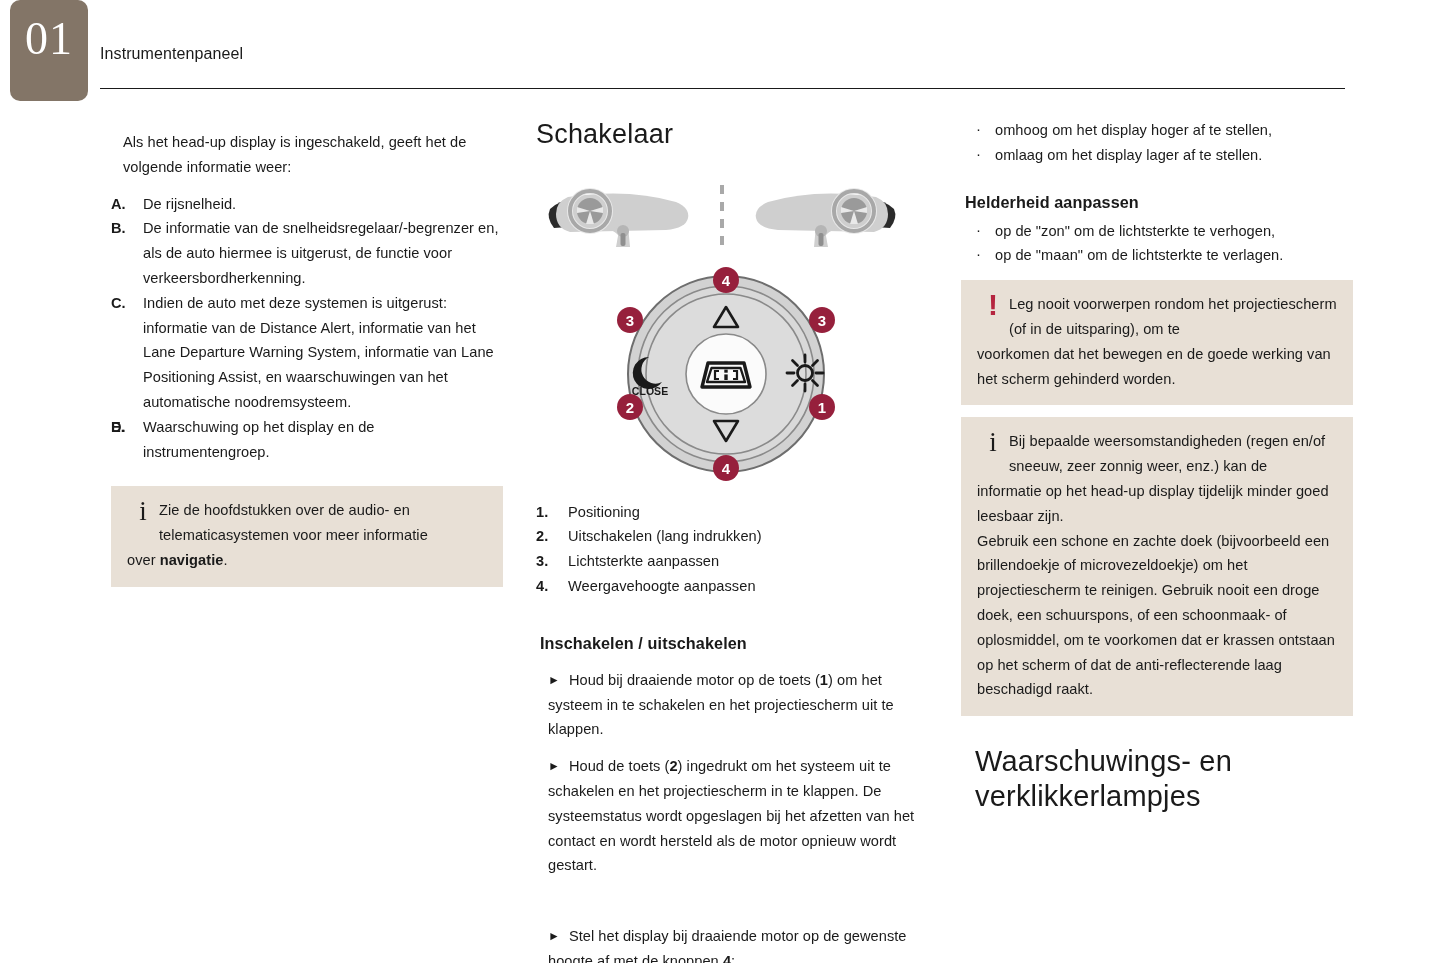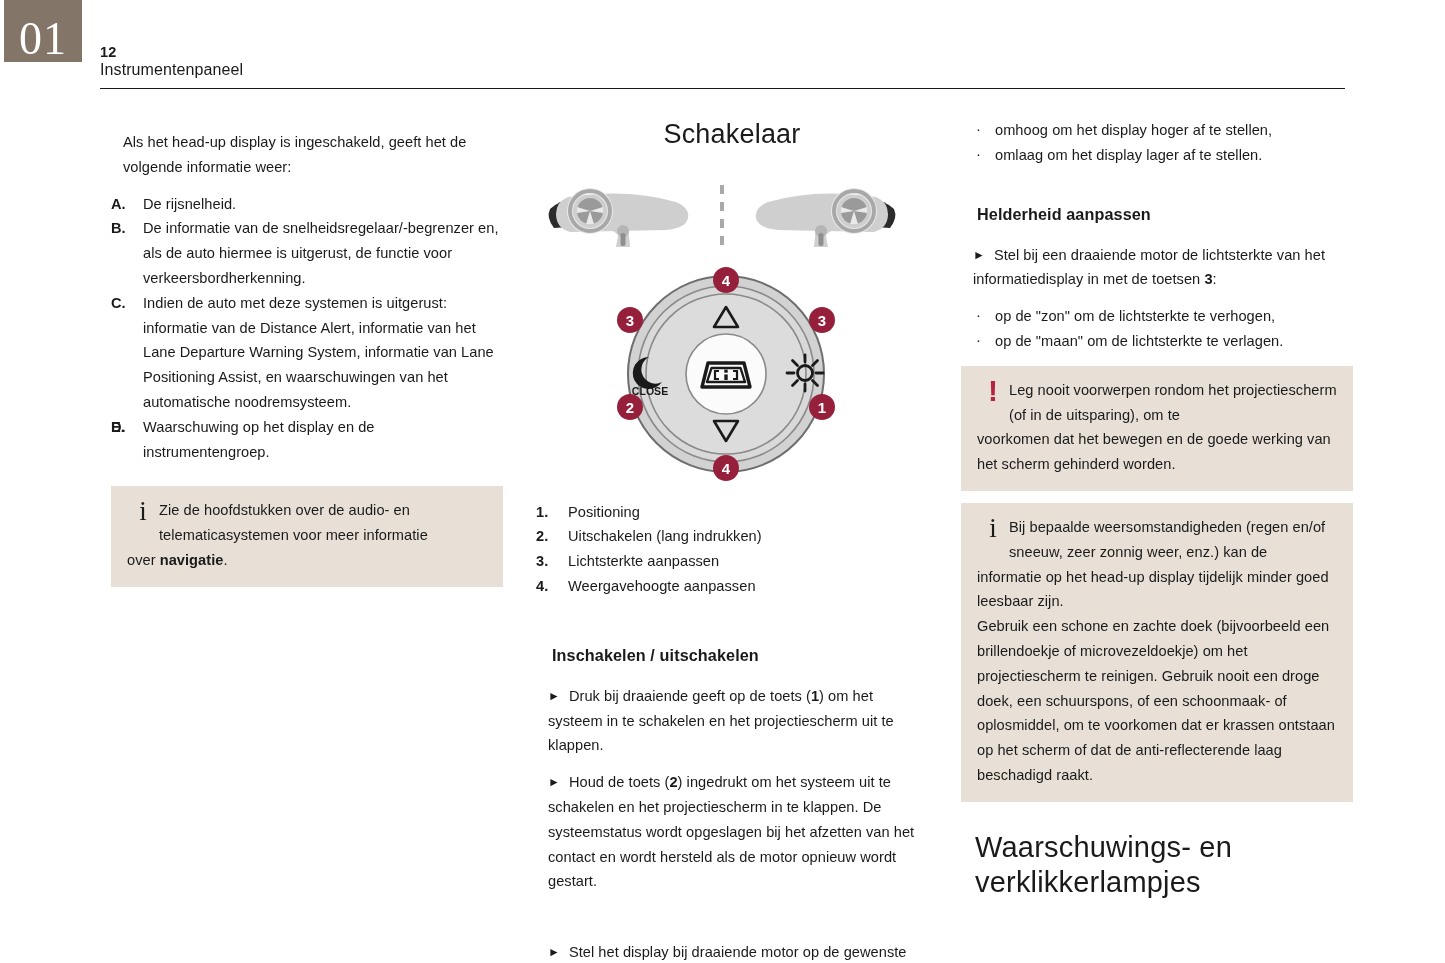--- a/index.html
+++ b/index.html
@@ -13,31 +13,32 @@
     height: 963px;
     font-family: "Liberation Sans", sans-serif;
     color: #1a1a1a;
     position: relative;
     overflow: hidden;
   }
 
   
   .chapter-tab {
     position: absolute;
-    left: 4px;
+    left: 10px;
     top: 0;
     width: 78px;
-    height: 62px;
+    height: 101px;
     background: #837567;
     color: #ffffff;
     font-family: "Liberation Serif", serif;
     font-size: 46px;
     line-height: 78px;
     text-align: center;
     letter-spacing: 1px;
+    border-radius: 10px;
   }
 
   
   .page-header {
     position: absolute;
     left: 100px;
     top: 44px;
     width: 600px;
   }
   .page-header .page-number {
@@ -124,24 +125,23 @@
     margin-right: 9px;
   }
 
   
   h1.section-title {
     margin: 0 0 14px 0;
     font-size: 27px;
     font-weight: normal;
     line-height: 33px;
     letter-spacing: 0.2px;
-    text-align: center;
   }
   h2.sub-title {
-    margin: 16px;
+    margin: 4px;
     font-size: 16.2px;
     font-weight: bold;
     line-height: 25px;
     letter-spacing: 0.1px;
   }
   .big-title {
     margin: 0 0 12px 14px;
     font-size: 29px;
     font-weight: normal;
     line-height: 35px;
@@ -198,21 +198,20 @@
   .spacer-28 { height: 28px; }
 </style>
 </head>
 <body>
 
 <div class="chapter-tab">
   <span>01</span>
 </div>
 
 <div class="page-header">
-  <div class="page-number">12</div>
   <div class="page-section">Instrumentenpaneel</div>
 </div>
 <div class="header-rule"></div>
 
 <div class="col col-left">
 
   <p>Als het head-up display is ingeschakeld, geeft het de volgende informatie weer:</p>
 
   <ul class="lettered-list">
     <li>
@@ -384,21 +383,21 @@
       <span class="marker">4.</span>
       <span>Weergavehoogte aanpassen</span>
     </li>
   </ul>
 
   <div class="spacer-28"></div>
 
   <h2 class="sub-title">Inschakelen / uitschakelen</h2>
 
   <p class="arrow-para">
-    <span class="arrow-glyph">►</span><span>Druk bij draaiende geeft op de toets (</span><strong>1</strong><span>) om het systeem in te schakelen en het projectiescherm uit te klappen.</span>
+    <span class="arrow-glyph">►</span><span>Houd bij draaiende motor op de toets (</span><strong>1</strong><span>) om het systeem in te schakelen en het projectiescherm uit te klappen.</span>
   </p>
 
   <p class="arrow-para">
     <span class="arrow-glyph">►</span><span>Houd de toets (</span><strong>2</strong><span>) ingedrukt om het systeem uit te schakelen en het projectiescherm in te klappen. De systeemstatus wordt opgeslagen bij het afzetten van het contact en wordt hersteld als de motor opnieuw wordt gestart.</span>
   </p>
 
   <div class="spacer-22"></div>
 
 
   <p class="arrow-para">
@@ -417,23 +416,20 @@
     <li>
       <span class="dot">·</span>
       <span>omlaag om het display lager af te stellen.</span>
     </li>
   </ul>
 
   <div class="spacer-18"></div>
 
   <h2 class="sub-title">Helderheid aanpassen</h2>
 
-  <p class="arrow-para">
-    <span class="arrow-glyph">►</span><span>Stel bij een draaiende motor de lichtsterkte van het informatiedisplay in met de toetsen </span><strong>3</strong><span>:</span>
-  </p>
 
   <ul class="dot-list">
     <li>
       <span class="dot">·</span>
       <span>op de "zon" om de lichtsterkte te verhogen,</span>
     </li>
     <li>
       <span class="dot">·</span>
       <span>op de "maan" om de lichtsterkte te verlagen.</span>
     </li>

